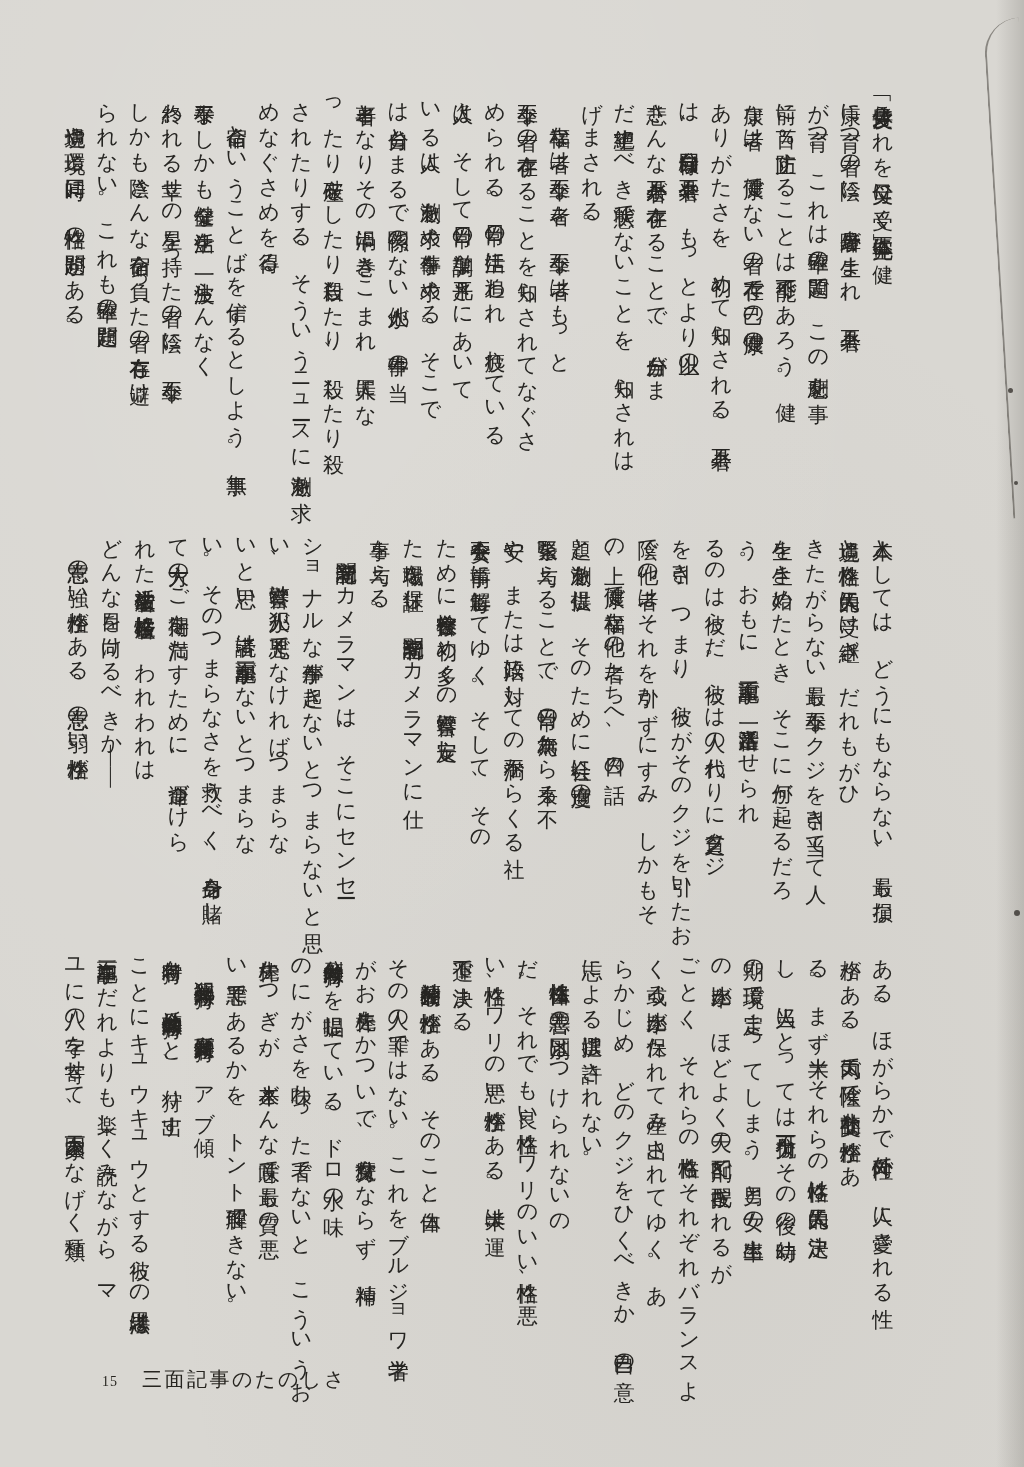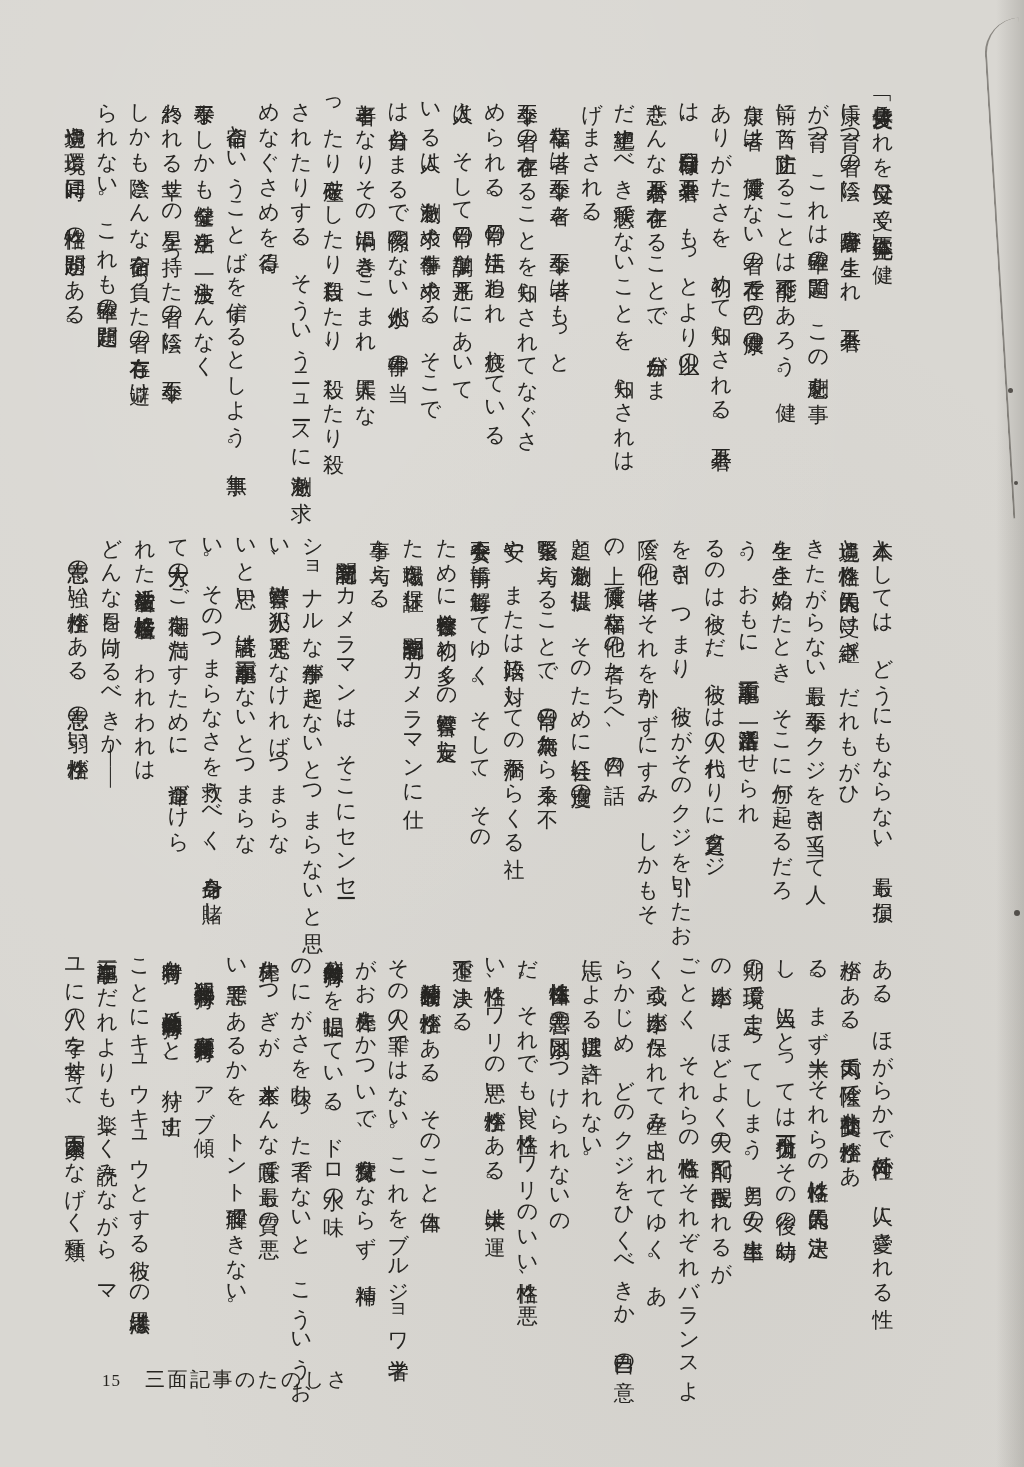--- a/index.html
+++ b/index.html
@@ -56,21 +56,21 @@
     white-space: nowrap;
     line-height: 24px;
   }
 
   .footer {
     position: absolute;
     left: 102px; top: 1366px;
     display: flex; align-items: baseline;
     color: #26241f;
   }
-  .pagenum { font-size: 17px; letter-spacing: 1px; }
+  .pagenum { font-size: 14px; letter-spacing: 1px; }
   .runtitle { font-size: 20px; margin-left: 24px; letter-spacing: 2.5px; text-align: right; }
 </style>
 </head>
 <body>
 
 <div class="page">
 
   <div class="band band-top">
       <div class="tcol">「身体髪皮これを父母に受く」五体完全に健</div>
       <div class="tcol">康に育つ者の陰に、身障者が生まれ、不具者</div>

